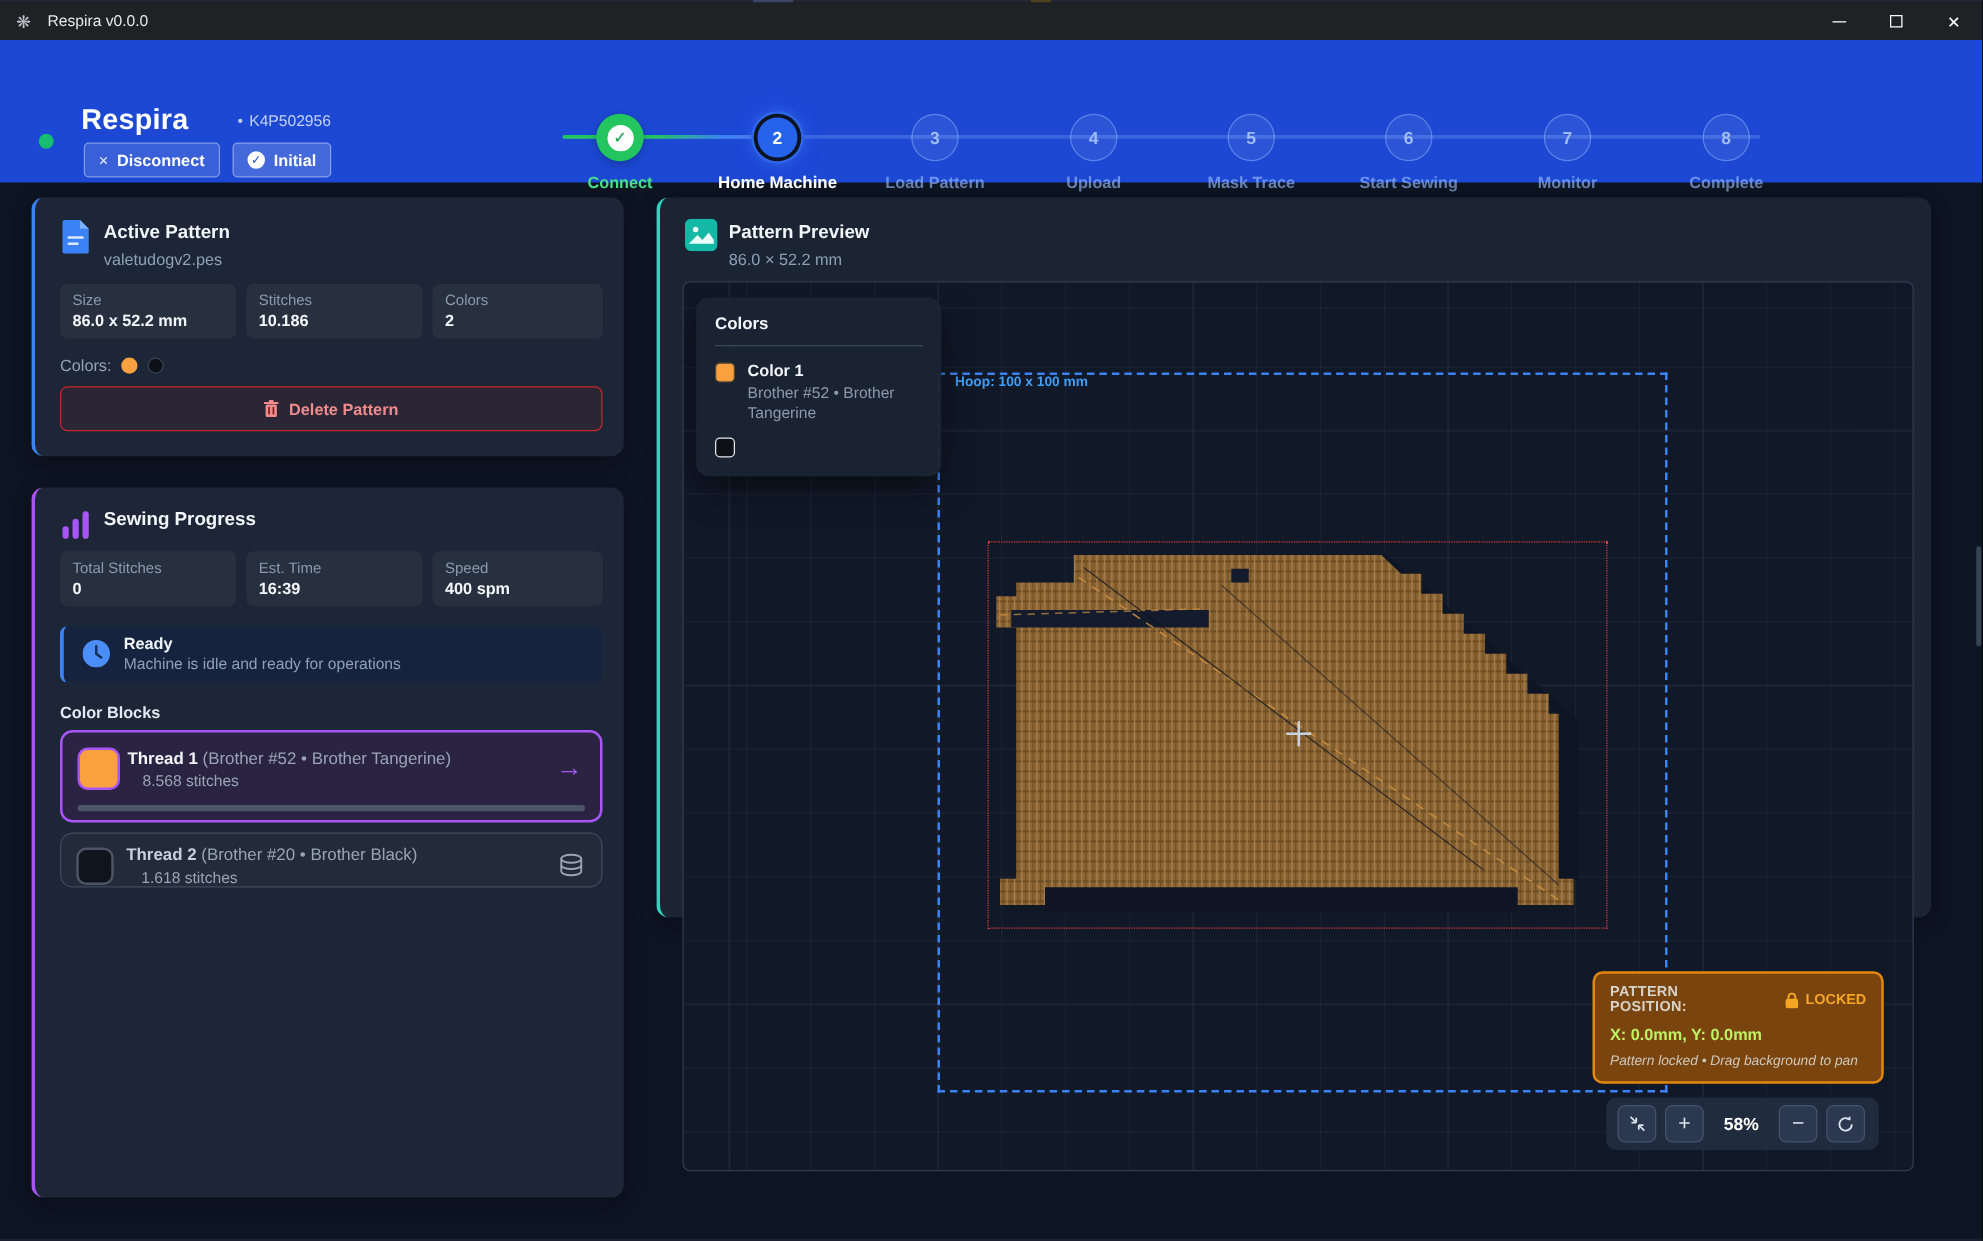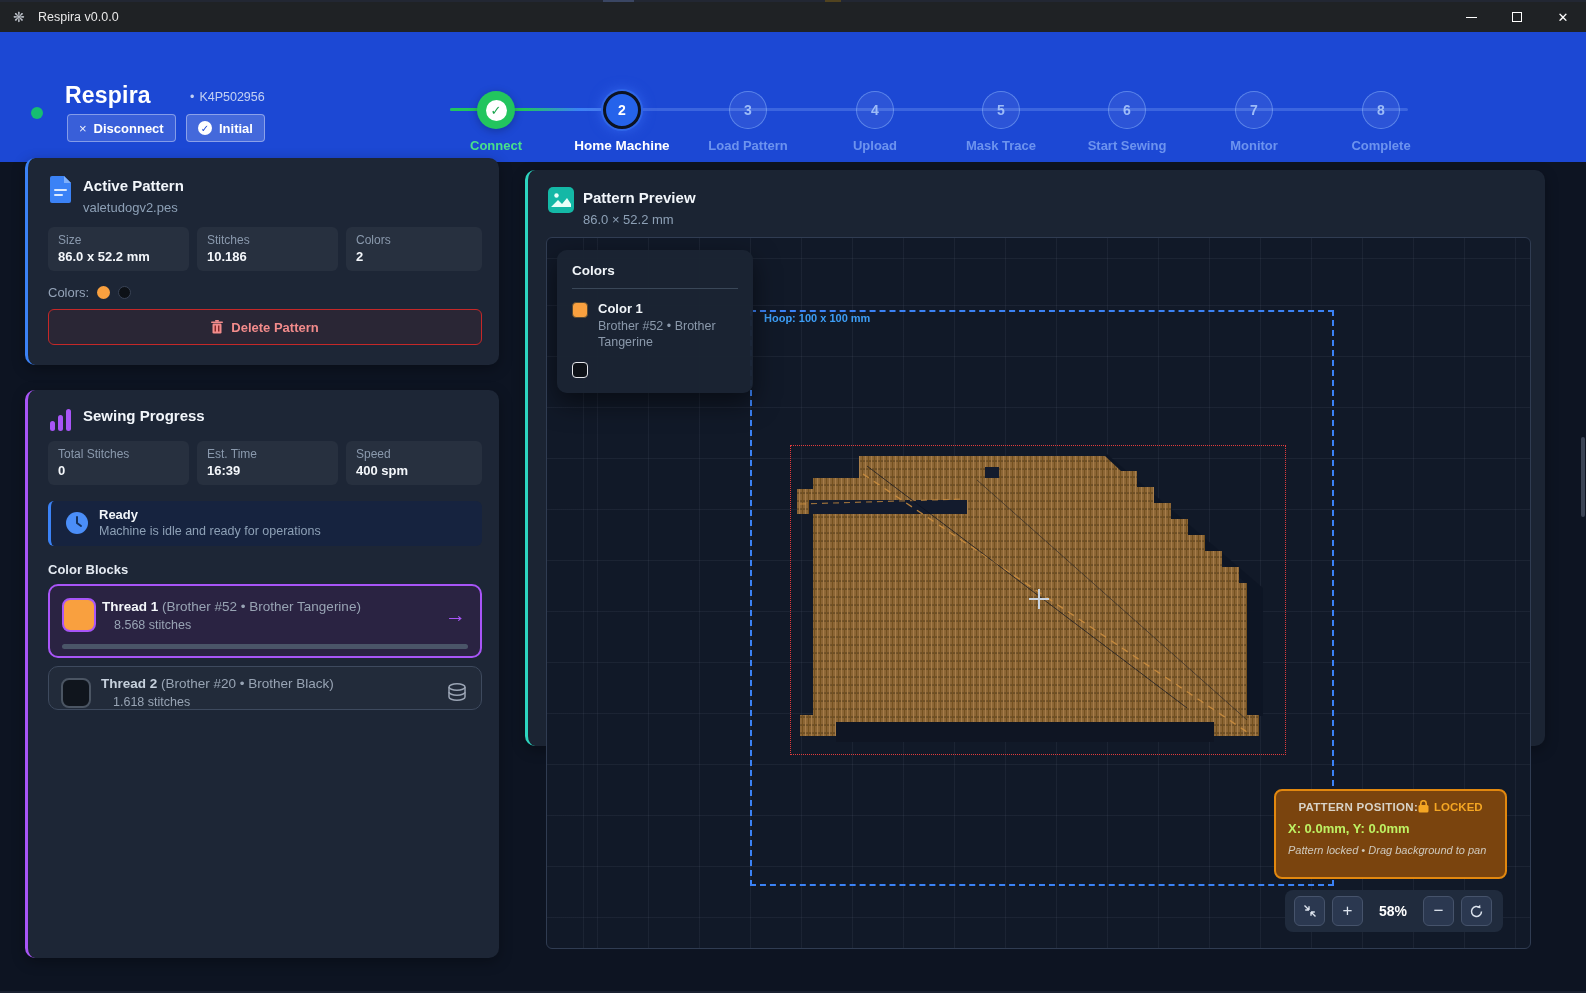--- a/index.html
+++ b/index.html
@@ -15,21 +15,21 @@
     display:flex; align-items:center; color:#e8e8e8; }
   .app-icon { width:15px; height:15px; margin-left:13px; color:#b9bec6; font-size:14px; line-height:15px; }
   .titlebar-title { margin-left:10px; font-size:12.5px; }
   .win-controls { position:absolute; right:0; top:0; height:30px; display:flex; }
   .win-btn { width:46px; height:30px; display:flex; align-items:center; justify-content:center; color:#fff; cursor:default; }
   .glyph-min { width:11px; height:1px; background:#fff; }
   .glyph-max { width:10px; height:10px; border:1px solid #fff; }
   .glyph-close { font-size:13px; line-height:13px; }
 
   
-  .header { position:absolute; left:0; top:32px; width:100%; height:130px; background:#1c48d4; }
+  .header { position:absolute; left:0; top:32px; width:100%; height:114px; background:#1c48d4; }
   .status-dot { position:absolute; left:31px; top:75px; width:12px; height:12px; border-radius:50%; background:#16bd72; }
   .brand { position:absolute; left:65px; top:50px; color:#fff; font-size:23px; font-weight:bold; letter-spacing:.2px; }
   .serial { position:absolute; left:145px; top:58px; color:rgba(222,232,248,.85); font-size:12.5px;margin-left:45px; }
   .serial .sep { margin-right:5px; }
   .hdr-btn { position:absolute; top:82px; height:28px; display:flex; align-items:center; gap:7px; padding:0 11px;
     background:rgba(255,255,255,.13); border:1px solid rgba(255,255,255,.38); border-radius:4px;
     color:#fff; font-size:13px; font-weight:bold; cursor:pointer; }
   .btn-disconnect { left:67px; }
   .btn-initial { left:186px; background:rgba(255,255,255,.18); }
   .x-icon { font-size:13px; font-weight:normal; opacity:.9; }
@@ -58,21 +58,21 @@
   .card-title { position:absolute; left:55px; top:19px; color:#f2f6fb; font-size:15px; font-weight:bold; }
   .card-sub { position:absolute; left:55px; top:42px; color:#8da0b6; font-size:13px; }
 
   .statbox { position:absolute; width:141px; height:44px; background:#27303f; border-radius:6px; padding:6px 10px; }
   .stat-label { color:#8a99ad; font-size:12px; }
   .stat-value { color:#f4f7fb; font-size:13px; font-weight:bold; margin-top:2px; }
 
   
   #card-active { left:25px; top:158px; width:474px; height:207px; border-left:3px solid #3b82f6; }
   #card-sewing { left:25px; top:390px; width:474px; height:568px; border-left:3px solid #a855f7; }
-  #card-preview { left:525px; top:170px; width:1020px; height:576px; border-left:3px solid #2dd4bf; background:#1b2433; }
+  #card-preview { left:525px; top:158px; width:1020px; height:576px; border-left:3px solid #2dd4bf; background:#1b2433; }
 
   .colors-row { position:absolute; left:20px; top:127px; display:flex; align-items:center; gap:8px; color:#94a3b8; font-size:13px; }
   .dot { width:13px; height:13px; border-radius:50%; }
   .delete-btn { position:absolute; left:20px; top:151px; width:434px; height:36px; background:rgba(220,38,38,.07);
     border:1px solid #c52828; border-radius:6px; color:#f28b8b; font-size:13px; font-weight:bold;
     display:flex; align-items:center; justify-content:center; gap:8px; cursor:pointer; }
 
   .ready-box { position:absolute; left:20px; top:111px; width:434px; height:45px; background:#16233f;
     border-left:3px solid #3b82f6; border-radius:6px; }
   .ready-title { position:absolute; left:48px; top:6px; color:#f1f5f9; font-size:13px; font-weight:bold; }
@@ -108,21 +108,21 @@
     box-shadow:0 10px 26px rgba(0,0,0,.5); padding:13px 15px; }
   .legend-title { color:#f1f5f9; font-size:13.5px; font-weight:bold; }
   .legend-hr { height:1px; background:#3a4758; margin:10px 0 12px; }
   .legend-item { display:flex; gap:10px; margin-bottom:11px; }
   .legend-swatch { width:16px; height:16px; border-radius:4px; flex:0 0 16px; margin-top:1px; }
   .legend-name { color:#f1f5f9; font-size:13px; font-weight:bold; }
   .legend-brand { color:#8b99ab; font-size:12.5px; line-height:1.25; margin-top:3px; }
 
   .pos-overlay { position:absolute; left:727px; top:551px; width:233px; height:90px; background:#7a440e;
     border:2px solid #e2880f; border-radius:8px; padding:9px 12px; }
-  .pos-row1 { display:flex; justify-content:center; align-items:center; }
+  .pos-row1 { display:flex; justify-content:flex-end; align-items:center;gap:21px; }
   .pos-title { color:#d8d3c8; font-size:11.5px; font-weight:bold; letter-spacing:.3px; }
   .pos-locked { color:#f5a623; font-size:11.5px; font-weight:bold; display:flex; align-items:center; gap:5px; }
   .pos-coords { color:#bef264; font-size:13px; font-weight:bold; margin-top:8px; }
   .pos-note { color:#cfc9bd; font-size:11px; font-style:italic; margin-top:8px; }
 
   .zoombar { position:absolute; left:738px; top:652px; width:218px; height:42px; background:#202b3d; border-radius:8px;
     display:flex; align-items:center; gap:7px; padding:0 9px; }
   .zbtn { width:31px; height:30px; background:#2b3850; border:1px solid #46536b; border-radius:6px; color:#dde4ee;
     display:flex; align-items:center; justify-content:center; font-size:17px; cursor:pointer; }
   .zoom-level { width:46px; text-align:center; color:#fff; font-size:14px; font-weight:bold; }

